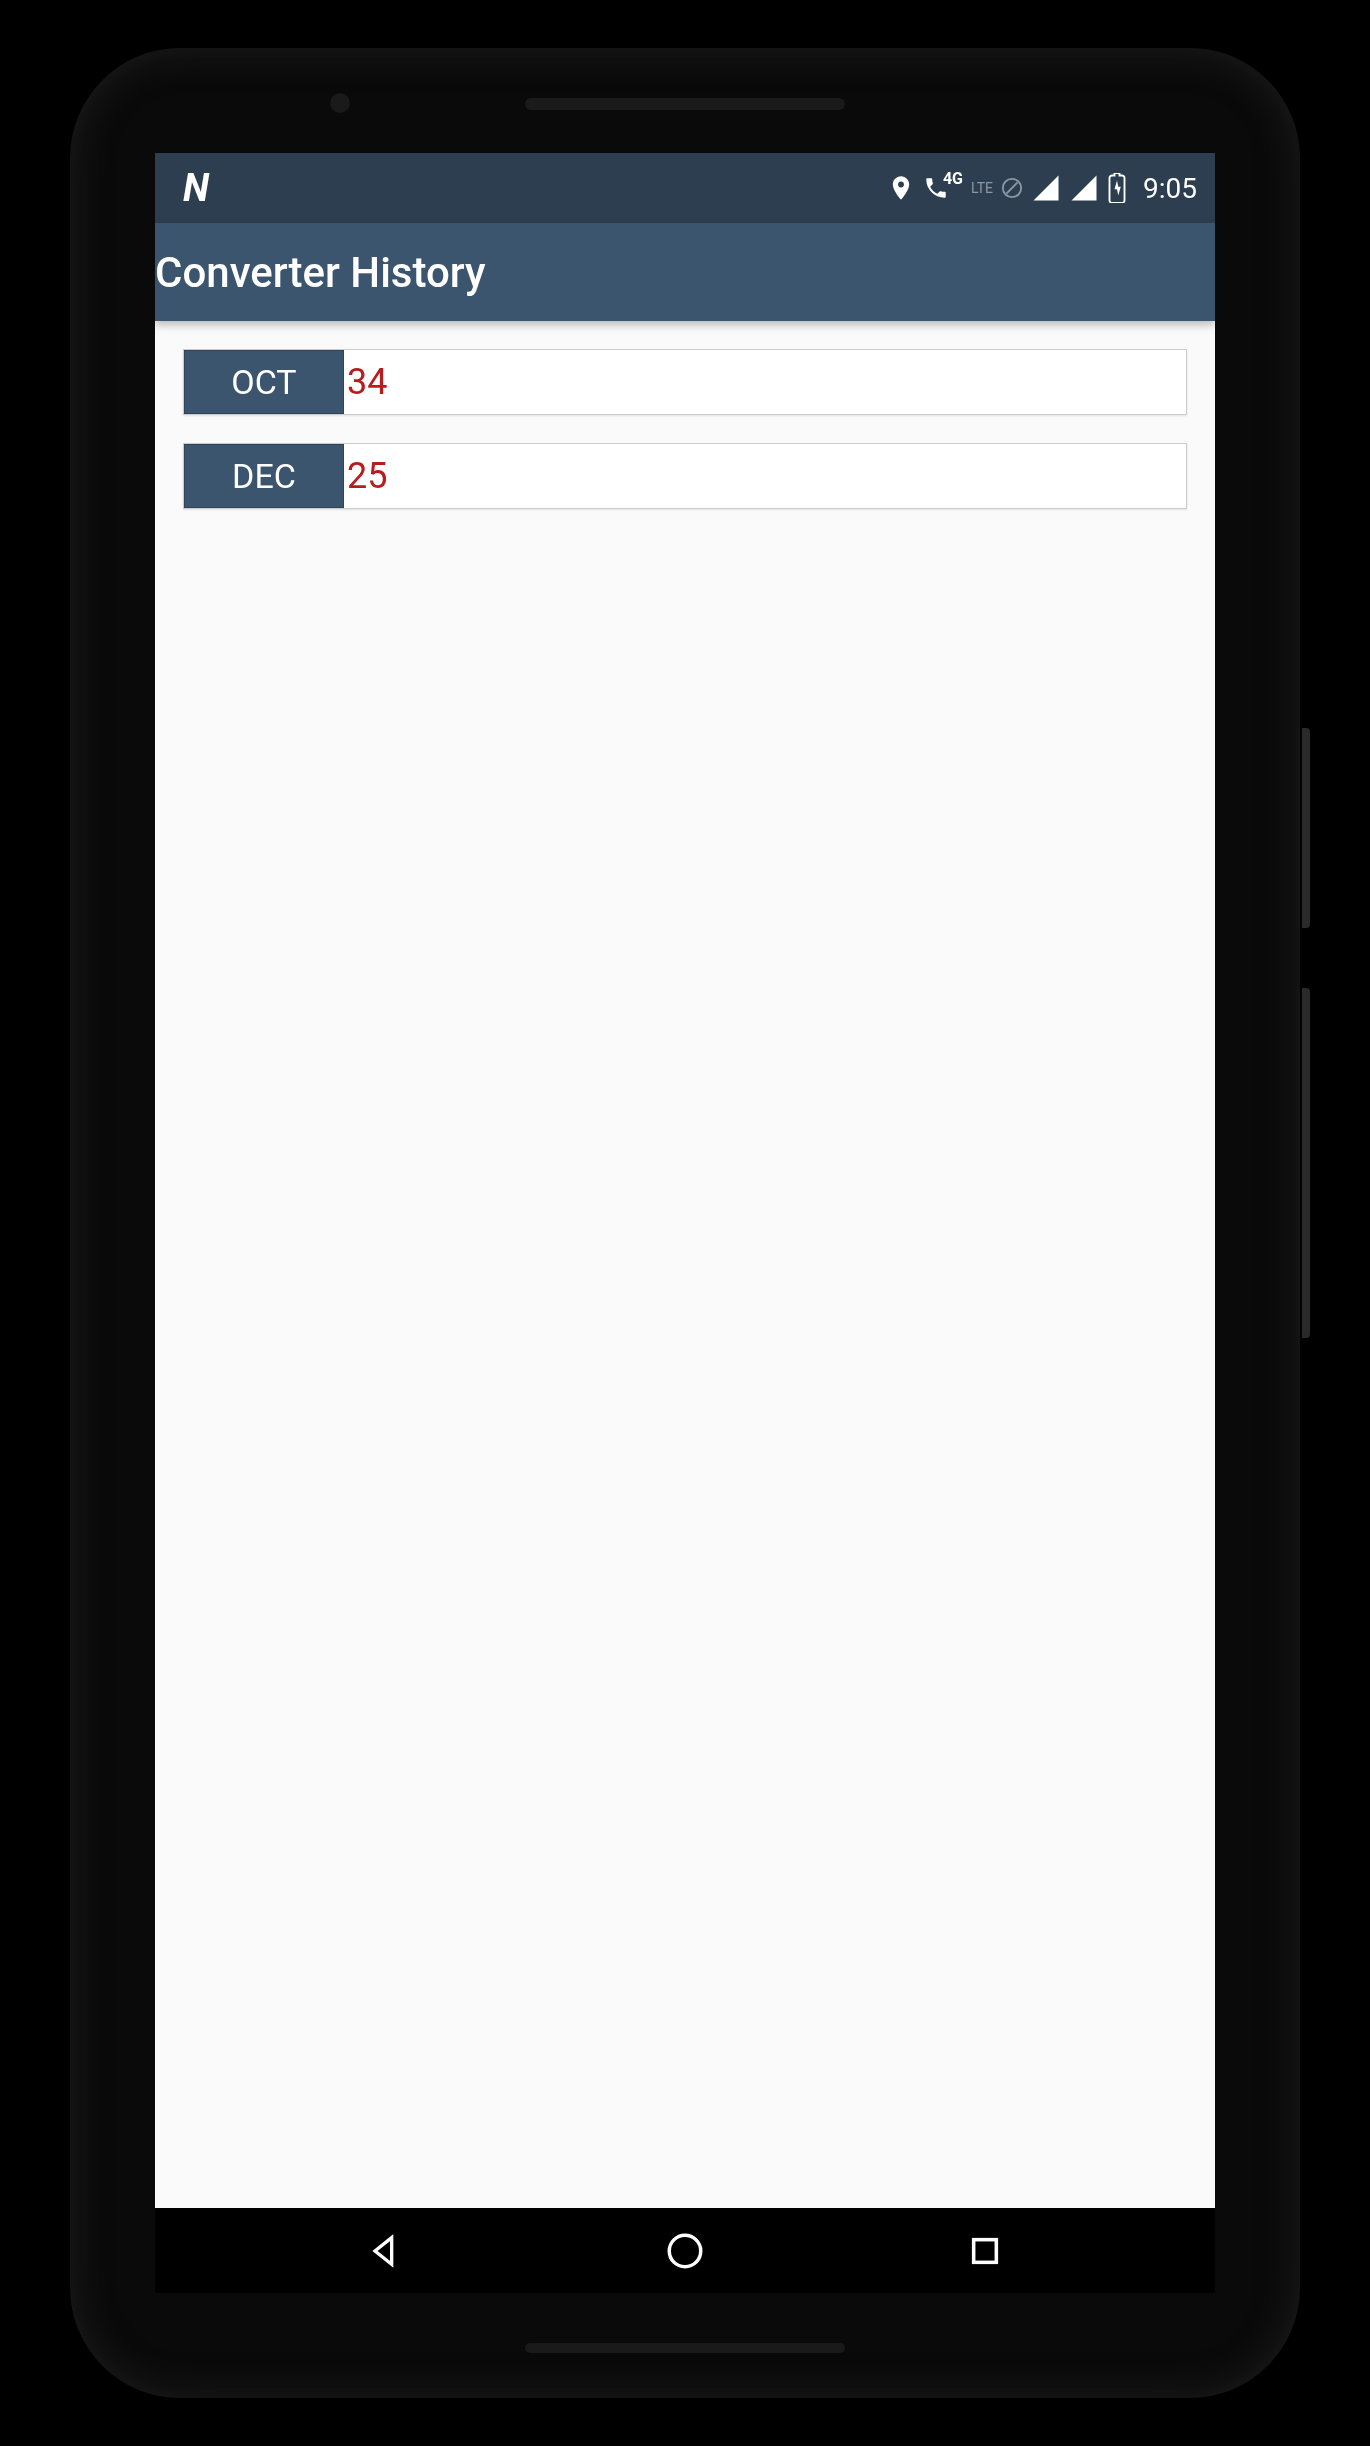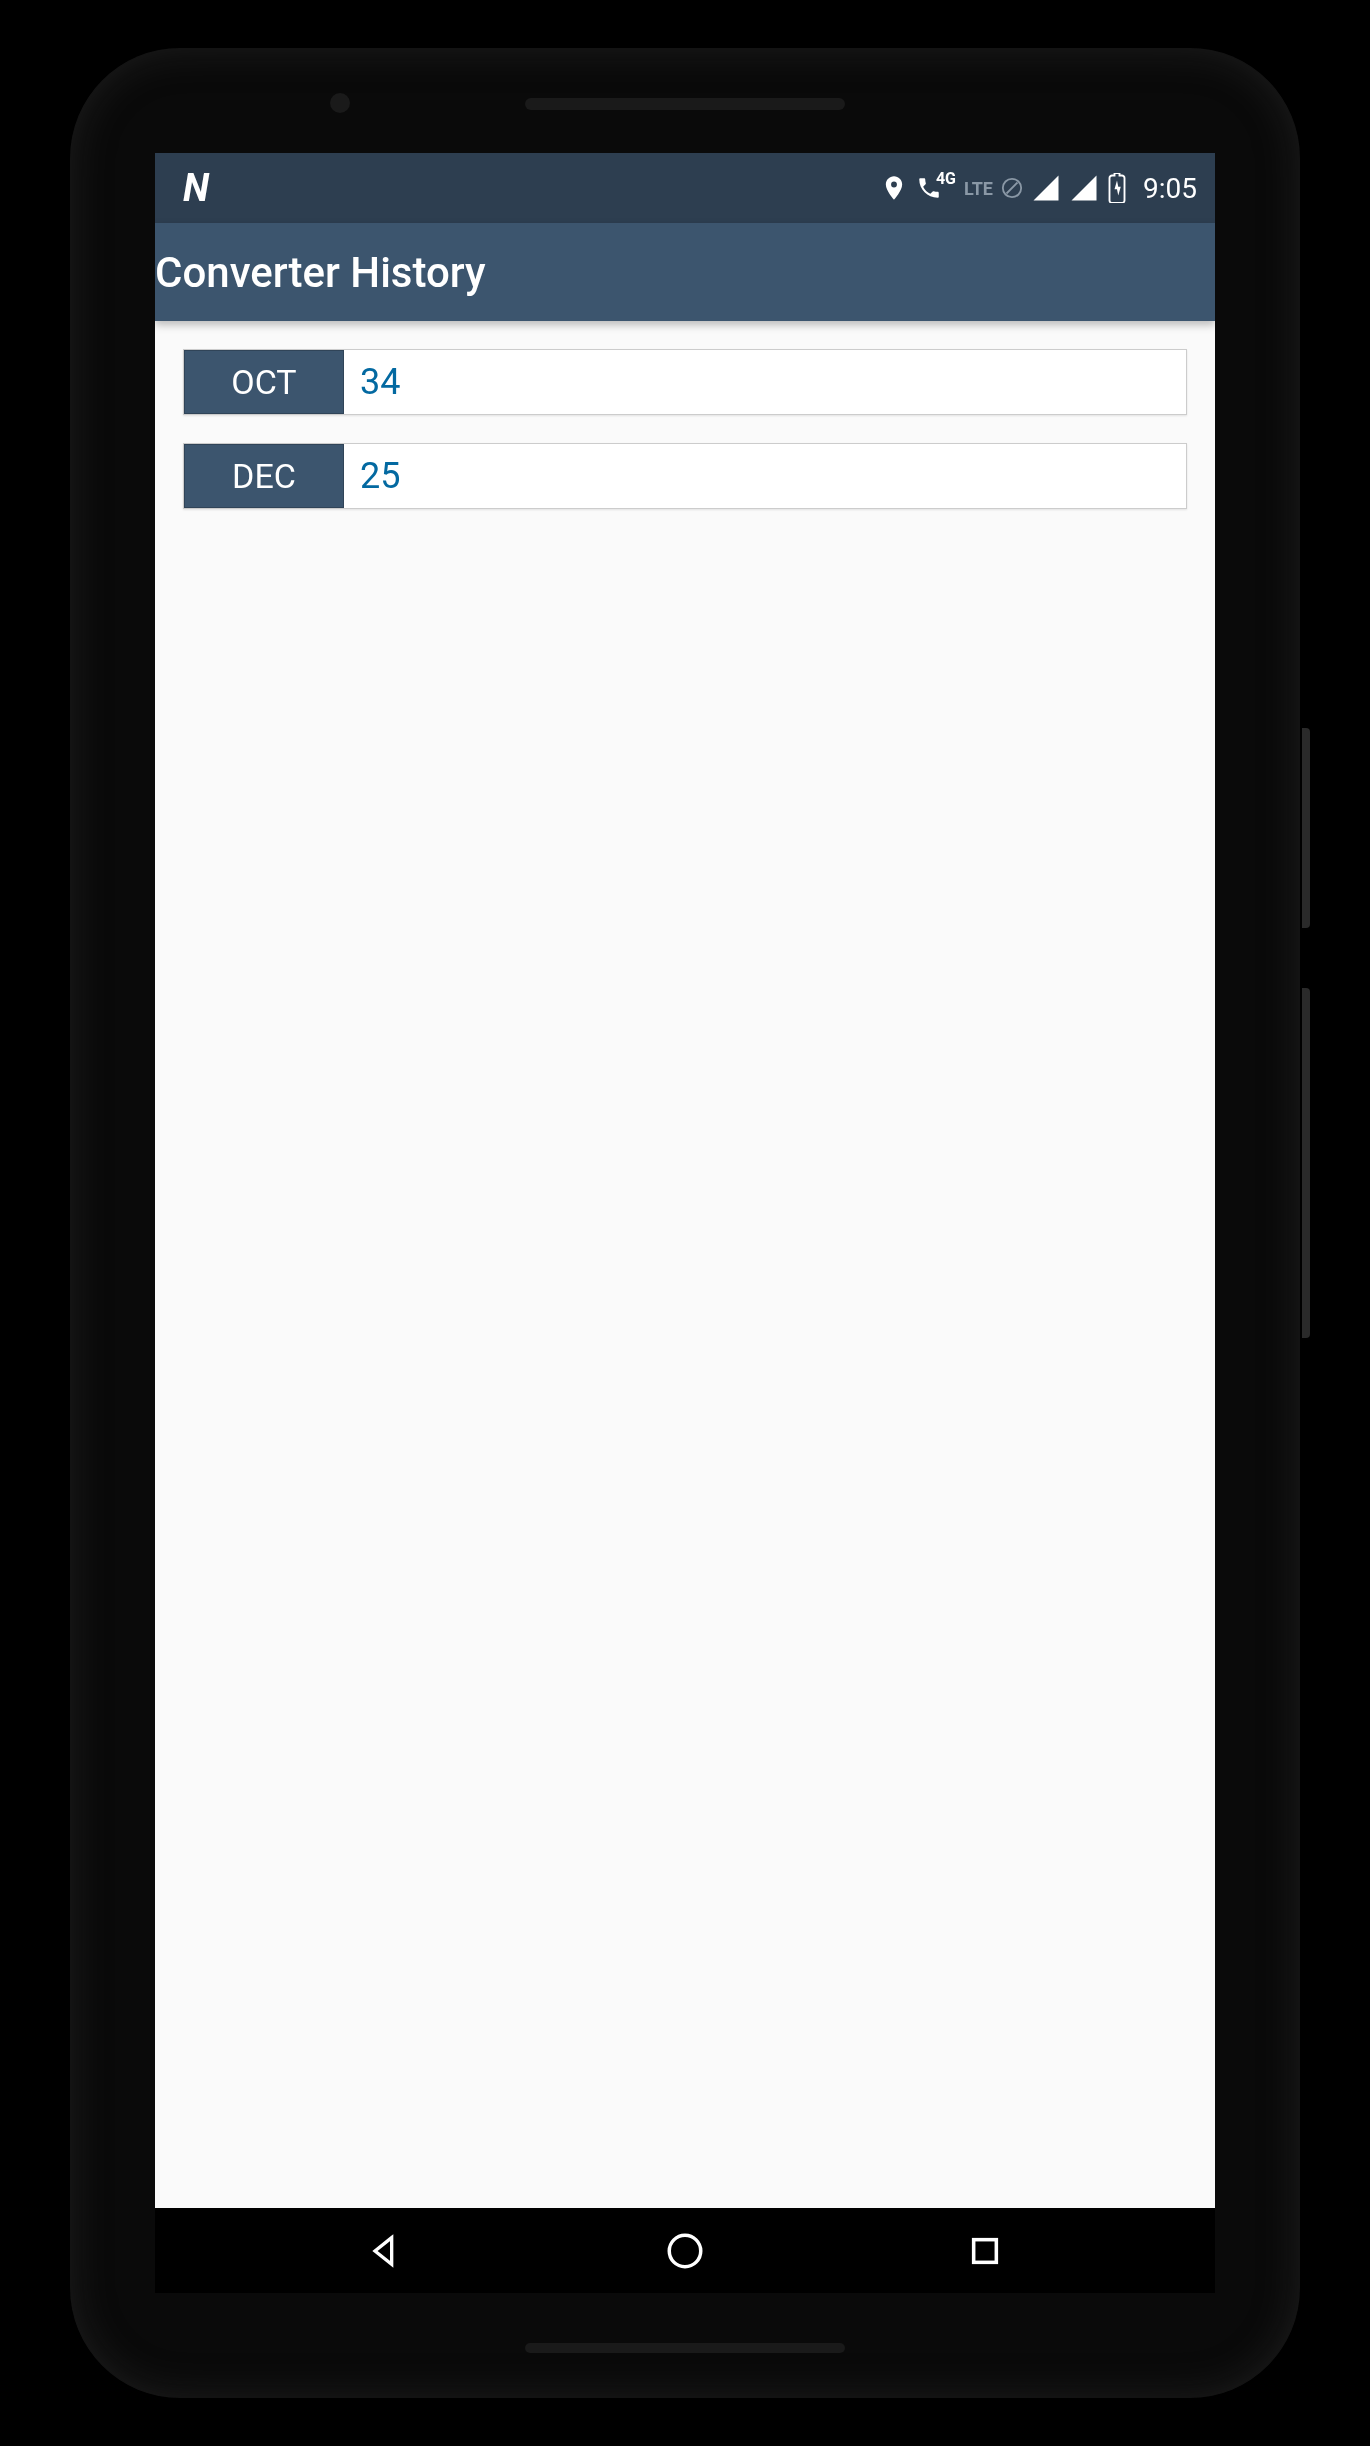--- a/index.html
+++ b/index.html
@@ -129,23 +129,23 @@
       align-items: center;
       justify-content: center;
       font-size: 34px;
       font-weight: 400;
       border: 1px solid rgba(0,0,0,0.2);
     }
     .history-value {
       flex: 1;
       display: flex;
       align-items: center;
-      padding-left: 16px;
+      padding-left: 3px;
       font-size: 36px;
-      color: #0369a1;
+      color: #b91c1c;
     }
     .nav-bar {
       position: absolute;
       bottom: 0;
       left: 0;
       right: 0;
       height: 85px;
       background: #000;
       display: flex;
       align-items: center;
@@ -189,21 +189,21 @@
           <svg width="28" height="28" viewBox="0 0 24 24" fill="#fff">
               <path d="M12 2C8.13 2 5 5.13 5 9c0 5.25 7 13 7 13s7-7.75 7-13c0-3.87-3.13-7-7-7zm0 9.5a2.5 2.5 0 010-5 2.5 2.5 0 010 5z"></path>
             </svg>
         </span>
         <span class="status-icon" style="position:relative;">
           <svg width="26" height="26" viewBox="0 0 24 24" fill="#fff">
               <path d="M6.62 10.79c1.44 2.83 3.76 5.14 6.59 6.59l2.2-2.2c.27-.27.67-.36 1.02-.24 1.12.37 2.33.57 3.57.57.55 0 1 .45 1 1V20c0 .55-.45 1-1 1-9.39 0-17-7.61-17-17 0-.55.45-1 1-1h3.5c.55 0 1 .45 1 1 0 1.25.2 2.45.57 3.57.11.35.03.74-.25 1.02l-2.2 2.2z"></path>
             </svg>
           <span style="position:absolute;top:-6px;right:-14px;font-size:16px;font-weight:bold;">4G</span>
         </span>
-        <span class="status-icon" style="font-size:18px;color:#8a98a6;font-weight:bold;margin-left:14px;">LTE</span>
+        <span class="status-icon" style="font-size:14px;color:#8a98a6;font-weight:normal;margin-left:14px;">LTE</span>
         <span class="status-icon">
           <svg width="22" height="22" viewBox="0 0 24 24" fill="#8a98a6">
               <circle cx="12" cy="12" r="10" fill="none" stroke="#8a98a6" stroke-width="2"></circle>
               <line x1="6" y1="18" x2="18" y2="6" stroke="#8a98a6" stroke-width="2"></line>
             </svg>
         </span>
         <span class="status-icon">
           <svg width="30" height="30" viewBox="0 0 24 24" fill="#fff">
               <path d="M2 22h20V2L2 22z"></path>
             </svg>

